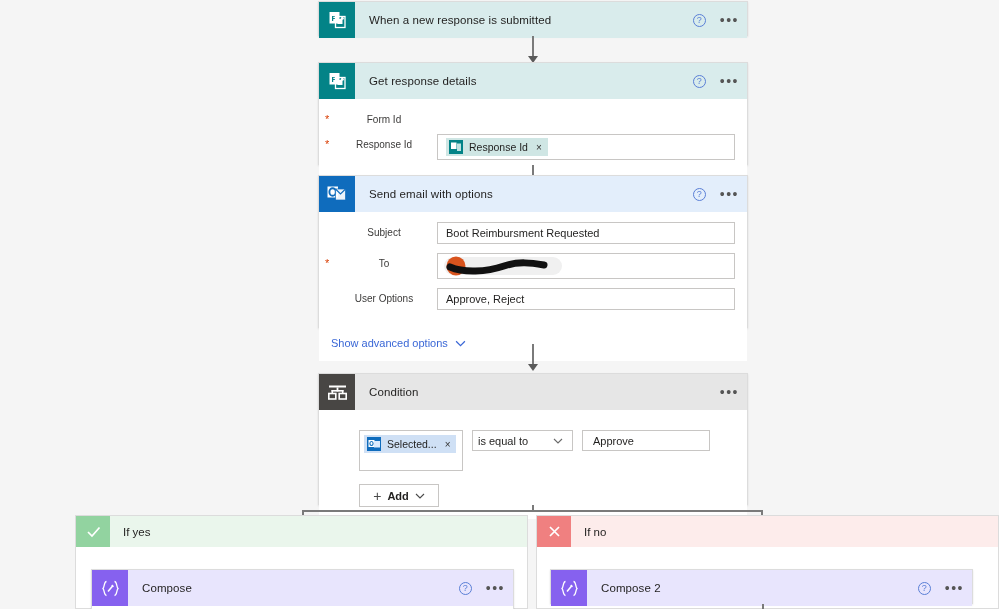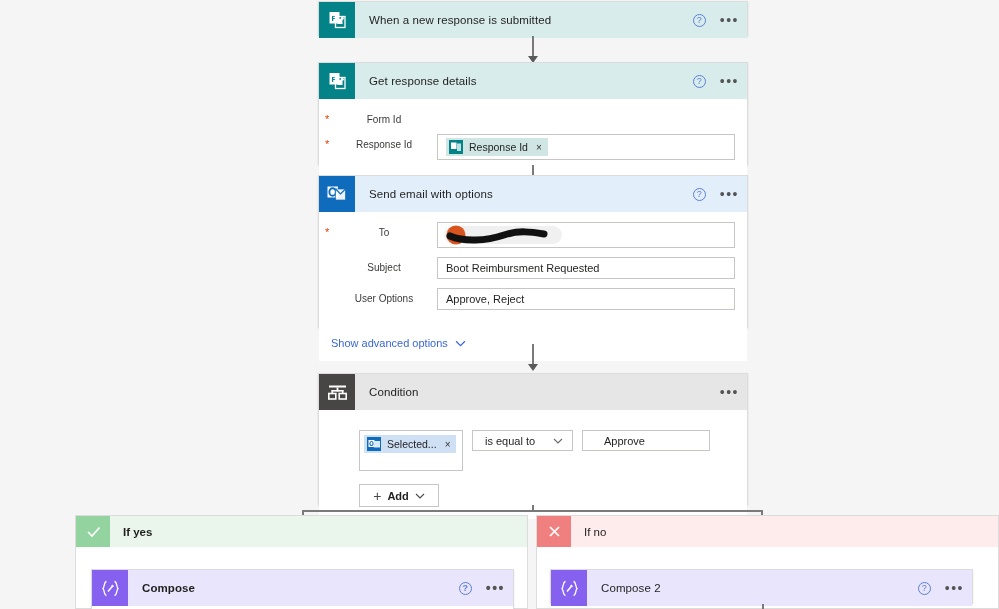--- a/index.html
+++ b/index.html
@@ -114,28 +114,28 @@
   .cond-row { display: flex; align-items: flex-start; gap: 9px; margin: 8px 0 0 28px; }
   .cond-token-box {
     width: 104px; height: 41px;
     border: 1px solid #c8c6c4; background: #fff;
     padding: 4px 4px;
   }
   .cond-op {
     width: 101px; height: 21px;
     border: 1px solid #c8c6c4; background: #fff;
     font-size: 11px; color: #201f1e;
-    display: flex; align-items: center; padding: 0 12px;
+    display: flex; align-items: center; padding: 0 5px;
     position: relative;
   }
   .cond-val {
     width: 128px; height: 21px;
     border: 1px solid #c8c6c4; background: #fff;
     font-size: 11px; color: #201f1e;
-    display: flex; align-items: center; padding: 0 21px;
+    display: flex; align-items: center; padding: 0 10px;
   }
   .add-btn {
     margin: 13px 0 0 28px;
     width: 80px; height: 23px;
     border: 1px solid #c8c6c4; background: #fff;
     display: flex; align-items: center; justify-content: center;
     gap: 6px; font-size: 11px; color: #201f1e; font-weight: bold;
   }
   .plus { color: #4a4a4a; font-size: 14px; font-weight: normal; line-height: 1; }
 
@@ -254,36 +254,36 @@
       </div>
       <div class="card-title">Send email with options</div>
       <div class="head-right">
         <div class="help-icon">?</div>
         <div class="ellipsis">•••</div>
       </div>
     </div>
     <div class="card-body">
 
       <div class="frow">
+        <div class="flabel">Subject</div>
+        <div class="fctl">
+          <span>Boot Reimbursment Requested</span>
+        </div>
+      </div>
+
+      <div class="frow">
         <div class="flabel req">To</div>
         <div class="fctl tall" style="padding-left:4px;">
           <span style="display:inline-flex;align-items:center;">
             <svg width="150" height="22" viewBox="0 0 150 22">
               <rect x="2" y="2" width="118" height="18" rx="9" fill="#f0f0f0"></rect>
               <circle cx="14" cy="11" r="9.5" fill="#d9541e"></circle>
               <path d="M8 12 C22 18, 44 17, 62 11 C76 6, 90 8, 102 10" stroke="#111111" stroke-width="7" fill="none" stroke-linecap="round"></path>
             </svg>
           </span>
-        </div>
-      </div>
-
-      <div class="frow">
-        <div class="flabel">Subject</div>
-        <div class="fctl">
-          <span>Boot Reimbursment Requested</span>
         </div>
       </div>
 
       <div class="frow">
         <div class="flabel">User Options</div>
         <div class="fctl">
           <span>Approve, Reject</span>
         </div>
       </div>
 
@@ -357,21 +357,21 @@
       </div>
 
     </div>
   </div>
 
   <div class="leadline" style="left:532px; top:505px; height:6px;"></div>
   <div class="leadline" style="left:302px; top:510px; width:460px; height:2px;"></div>
   <div class="leadline" style="left:302px; top:510px; height:7px;"></div>
   <div class="leadline" style="left:761px; top:510px; height:7px;"></div>
 
-  <div class="branch" style="left:75px; top:515px; width:453px; height:94px;font-weight:bold;">
+  <div class="branch" style="left:75px; top:515px; width:453px; height:94px;">
     <div class="branch-head head-yes">
       <div class="branch-mark mark-yes">
         <svg width="17" height="17" viewBox="0 0 17 17">
           <path d="M3 9 L7 13 L14.5 4.5" stroke="#fff" stroke-width="1.7" fill="none"></path>
         </svg>
       </div>
       <div class="branch-label">If yes</div>
     </div>
 
     <div class="card" style="left:15px; top:53px; width:423px; height:60px;">

